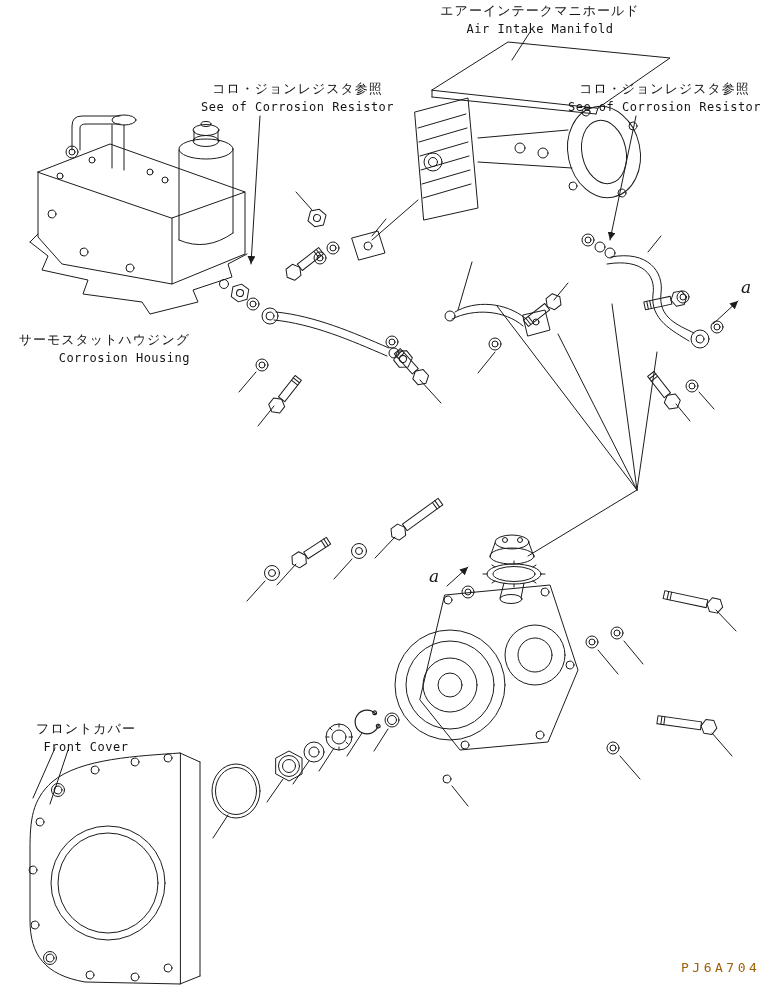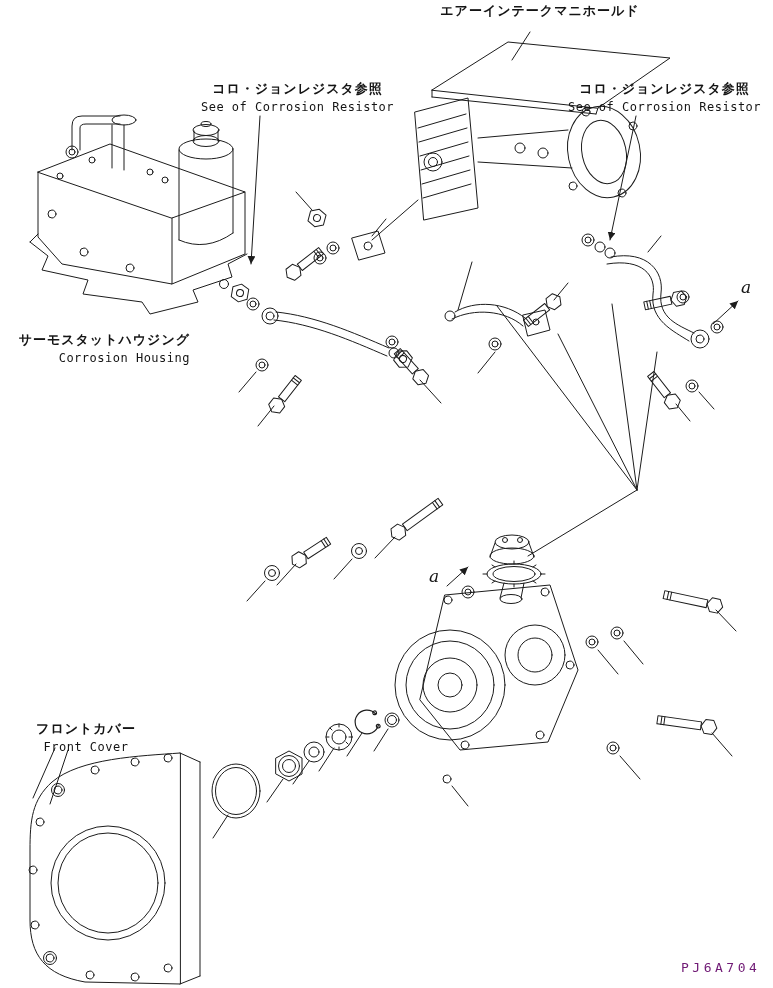--- a/index.html
+++ b/index.html
@@ -1,24 +1,24 @@
 <!DOCTYPE html>
 <html><head>
 <meta charset="utf-8">
 <style>
   html,body{margin:0;padding:0;background:#ffffff;}
   .page{position:relative;width:773px;height:988px;background:#ffffff;overflow:hidden;
         font-family:"DejaVu Sans",sans-serif;color:#141414;}
   .page svg{position:absolute;left:0;top:0;}
   .lbl{position:absolute;text-align:center;}
-  .lbl .jp{font-family:"DejaVu Sans",sans-serif;font-size:13px;letter-spacing:1px;white-space:nowrap;font-weight:bold;}
+  .lbl .jp{font-family:"DejaVu Sans",sans-serif;font-size:13px;letter-spacing:1px;white-space:nowrap;}
   .lbl .en{font-family:"DejaVu Sans Mono",monospace;font-size:12px;letter-spacing:0.5px;white-space:nowrap;margin-top:2px;}
   .vmark{position:absolute;font-family:"DejaVu Serif",serif;font-style:italic;font-size:17px;color:#141414;}
   .dwg-no{position:absolute;left:681px;top:960px;font-family:"DejaVu Sans Mono",monospace;
-          font-size:13px;letter-spacing:3.5px;color:#701a75;}
+          font-size:13px;letter-spacing:3.5px;color:#a16207;}
 </style>
 </head>
 <body>
 
 <div class="page">
 
   <svg width="773" height="988" viewBox="0 0 773 988">
     <defs>
       <marker id="arrow" viewBox="0 0 10 10" refX="10" refY="5" markerWidth="8" markerHeight="8" orient="auto">
         <path d="M0,0 L10,5 L0,10 Z" fill="#1c1c1c" stroke="none"></path>
@@ -308,20 +308,21 @@
         <line x1="260" y1="116" x2="251" y2="264" marker-end="url(#arrow)"></line>
         <line x1="636" y1="116" x2="610" y2="240" marker-end="url(#arrow)"></line>
         <line x1="713" y1="324" x2="738" y2="301" marker-end="url(#arrow)"></line>
         <line x1="447" y1="586" x2="468" y2="567" marker-end="url(#arrow)"></line>
       </g>
     </g>
   </svg>
 
   <div class="lbl" style="left:430px;top:2px;width:220px;">
     <div class="jp">エアーインテークマニホールド</div>
+    <div class="en">Air Intake Manifold</div>
   </div>
 
   <div class="lbl" style="left:185px;top:80px;width:225px;">
     <div class="jp">コロ・ジョンレジスタ参照</div>
     <div class="en">See of Corrosion Resistor</div>
   </div>
 
   <div class="lbl" style="left:556px;top:80px;width:217px;">
     <div class="jp">コロ・ジョンレジスタ参照</div>
     <div class="en">See of Corrosion Resistor</div>

